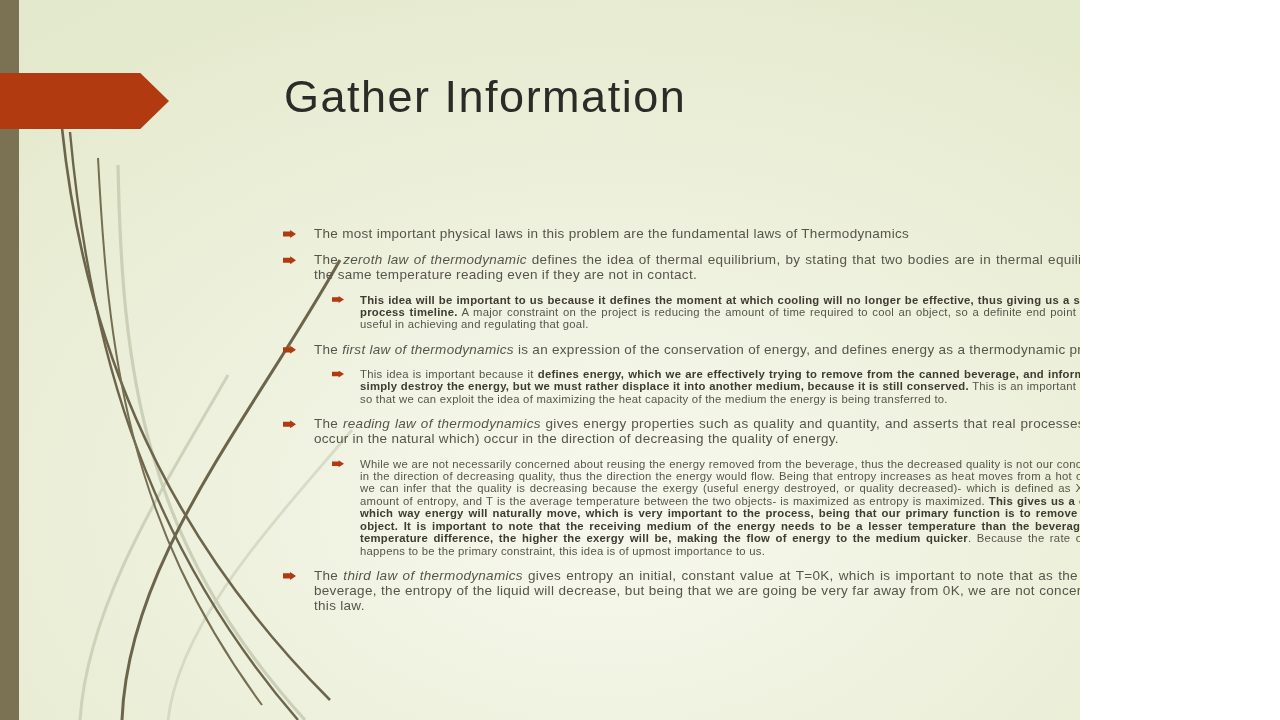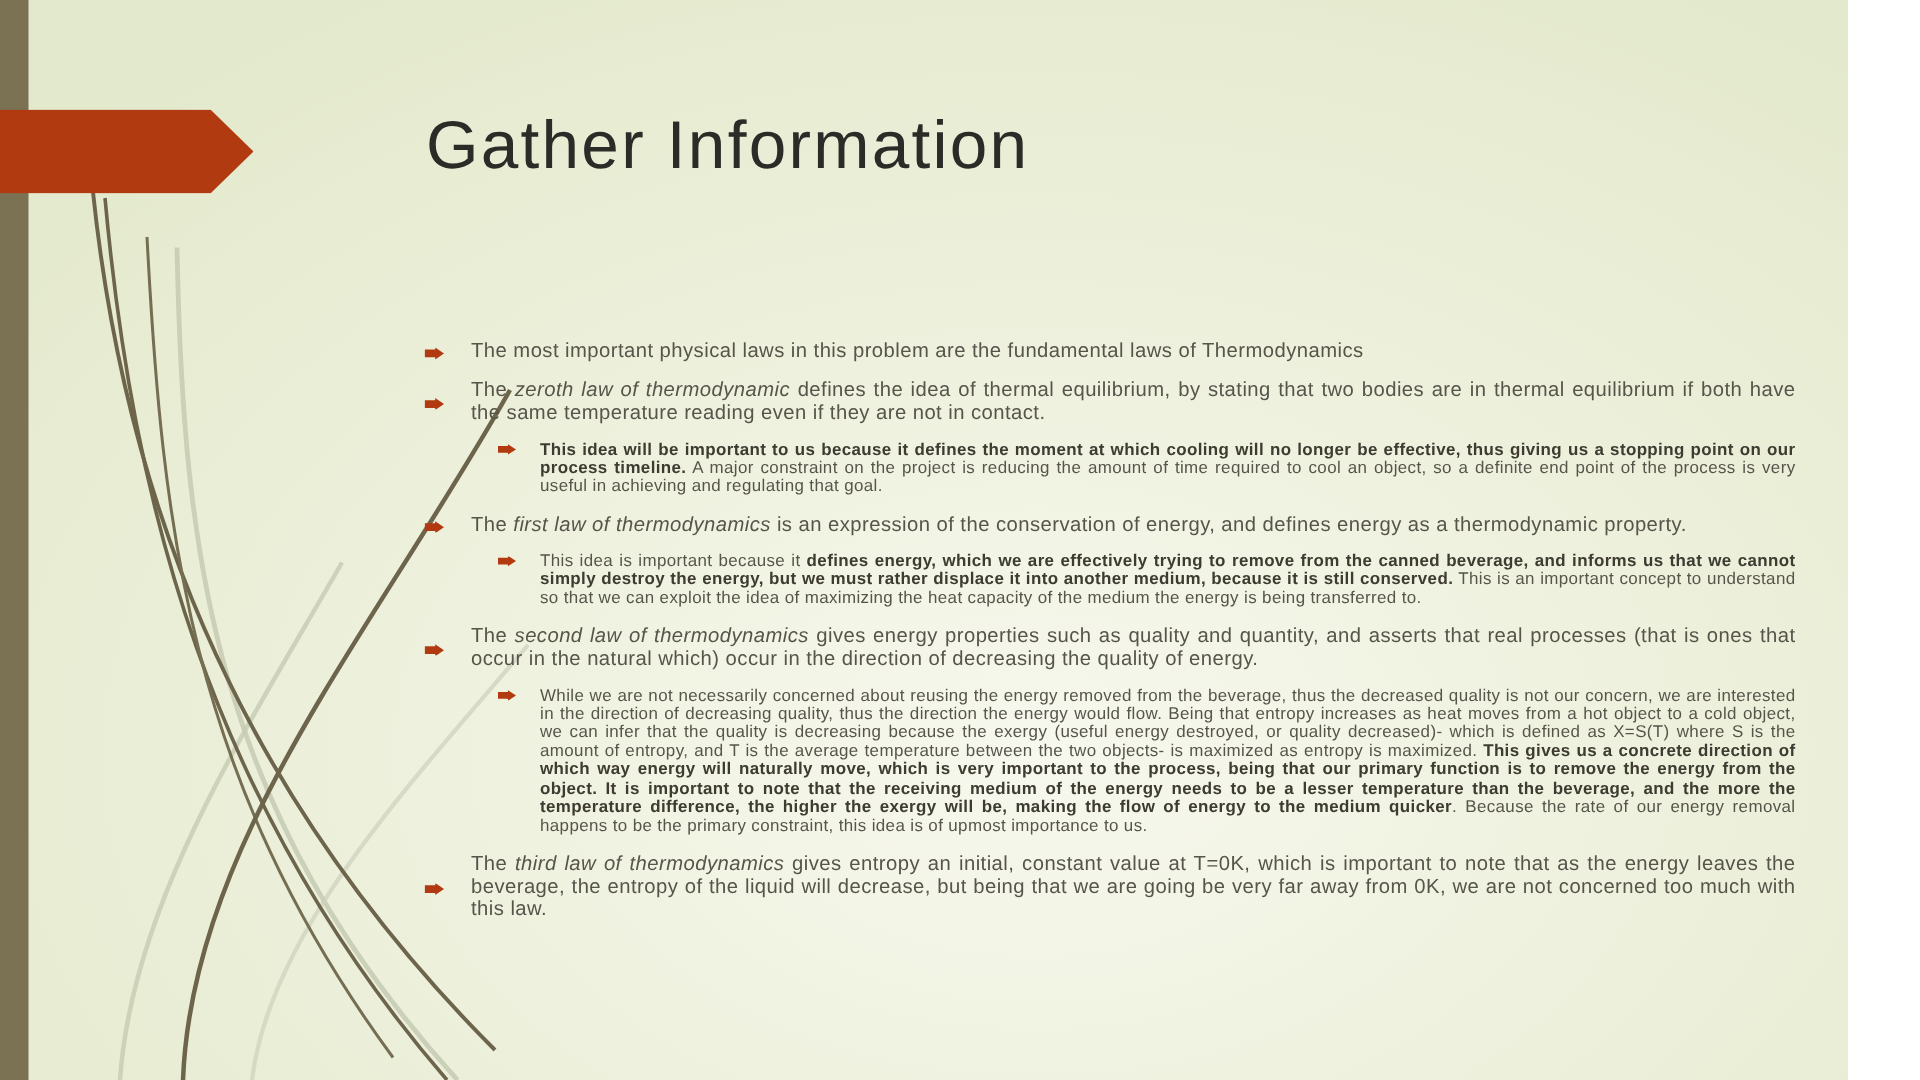--- a/index.html
+++ b/index.html
@@ -1,18 +1,18 @@
 <!DOCTYPE html>
 <html><head>
 <meta charset="utf-8">
 <style>
   html,body{margin:0;padding:0;}
   .slide{
     position:relative;
-    width:1232px;height:720px;
+    width:1080px;height:720px;
     overflow:hidden;
     background:radial-gradient(ellipse 900px 600px at 56% 70%, #f7f8ee 0%, #eef1dd 45%, #e3e9cc 100%);
     font-family:"Liberation Sans", sans-serif;
   }
   .left-bar{
     position:absolute;left:0;top:0;width:19px;height:720px;
     background:#7b7254;
   }
   .grass{position:absolute;left:0;top:120px;pointer-events:none;}
   .title-arrow{
@@ -24,21 +24,21 @@
     position:absolute;left:284px;top:74px;margin:0;
     font-size:45px;line-height:45px;font-weight:400;
     letter-spacing:1.5px;color:#2b2b28;
     white-space:nowrap;
   }
   .content{
     position:absolute;left:283px;top:226px;width:914px;
   }
   .bullet-row{display:flex;align-items:flex-start;margin:0 0 11px 0;}
   .bullet-row.lvl1{
-    font-size:13.5px;line-height:15.2px;letter-spacing:.3px;color:#57544a;align-items:center;
+    font-size:13.5px;line-height:15.2px;letter-spacing:.3px;color:#57544a;
   }
   .bullet-row.lvl2{
     font-size:11.3px;line-height:12.4px;letter-spacing:.25px;color:#57544a;
     padding-left:49px;
   }
   .bullet-marker{
     flex:0 0 auto;width:13px;height:8px;background:#b13a10;
     clip-path:polygon(0 18%, 55% 18%, 55% 0, 100% 50%, 55% 100%, 55% 82%, 0 82%);
   }
   .lvl1 .bullet-marker{margin-top:4px;margin-right:18px;}
@@ -84,21 +84,21 @@
       <div class="bullet-row lvl1">
         <span class="bullet-marker"></span>
         <p class="bullet-text"><span class="normal">The </span><span class="italic">first law of thermodynamics</span><span class="normal"> is an expression of the conservation of energy, and defines energy as a thermodynamic property.</span></p>
       </div>
       <div class="bullet-row lvl2">
         <span class="bullet-marker"></span>
         <p class="bullet-text"><span class="normal">This idea is important because it </span><span class="bold">defines energy, which we are effectively trying to remove from the canned beverage, and informs us that we cannot simply destroy the energy, but we must rather displace it into another medium, because it is still conserved.</span><span class="normal"> This is an important concept to understand so that we can exploit the idea of maximizing the heat capacity of the medium the energy is being transferred to.</span></p>
       </div>
       <div class="bullet-row lvl1">
         <span class="bullet-marker"></span>
-        <p class="bullet-text"><span class="normal">The </span><span class="italic">second law of thermodynamics</span><span class="normal"> gives energy properties such as quality and quantity, and asserts that real processes  (that is ones that occur in the natural which) occur in the direction of decreasing the quality of energy.</span></p>
+        <p class="bullet-text"><span class="normal">The </span><span class="italic">reading law of thermodynamics</span><span class="normal"> gives energy properties such as quality and quantity, and asserts that real processes  (that is ones that occur in the natural which) occur in the direction of decreasing the quality of energy.</span></p>
       </div>
       <div class="bullet-row lvl2">
         <span class="bullet-marker"></span>
         <p class="bullet-text"><span class="normal">While we are not necessarily concerned about reusing the energy removed from the beverage, thus the decreased quality is not our concern, we are interested in the direction of decreasing quality, thus the direction the energy would flow. Being that entropy increases as heat moves from a hot object to a cold object, we can infer that the quality is decreasing because the exergy (useful energy destroyed, or quality decreased)- which is defined as X=S(T) where S is the amount of entropy, and T is the average temperature between the two objects- is maximized as entropy is maximized. </span><span class="bold">This gives us a concrete direction of which way energy will naturally move, which is very important to the process, being that our primary function is to remove the energy from the object. It is important to note that the receiving medium of the energy needs to be a lesser temperature than the beverage, and the more the temperature difference, the higher the exergy will be, making the flow of energy to the medium quicker</span><span class="normal">. Because the rate of our energy removal happens to be the primary constraint, this idea is of upmost importance to us.</span></p>
       </div>
       <div class="bullet-row lvl1">
         <span class="bullet-marker"></span>
         <p class="bullet-text"><span class="normal">The </span><span class="italic">third law of thermodynamics</span><span class="normal"> gives entropy an initial, constant value at T=0K, which is important to note that as the energy  leaves the beverage, the entropy of the liquid will decrease, but being that we are going be very far away from 0K, we are not concerned  too much with this law.</span></p>
       </div>
     </div>

